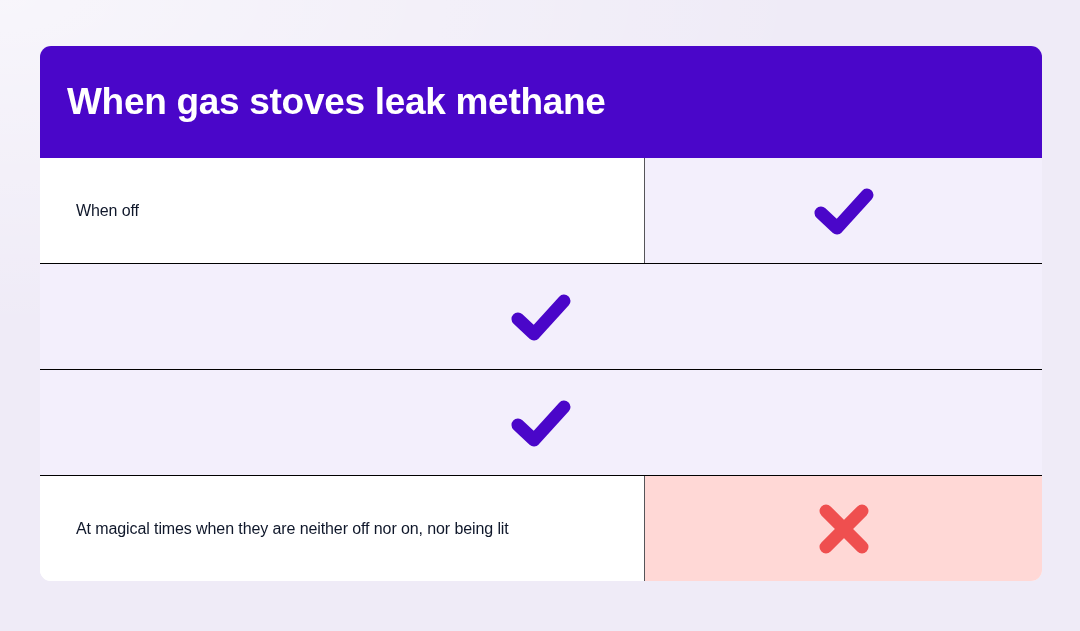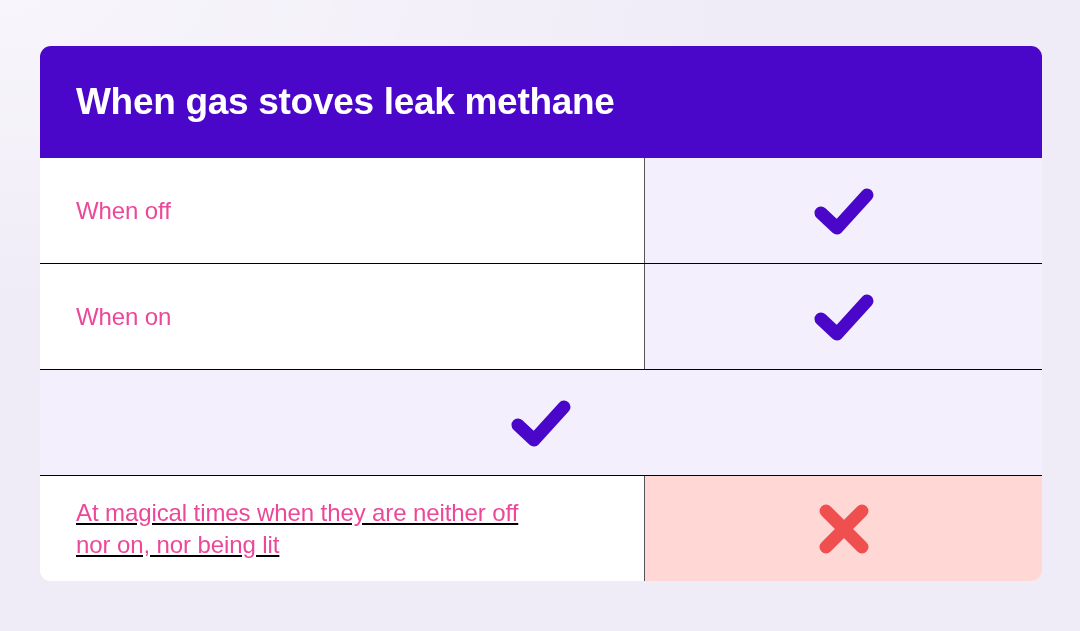--- a/index.html
+++ b/index.html
@@ -35,21 +35,21 @@
     display: flex;
     flex-direction: column;
   }
 
   
   .card-header {
     flex: 0 0 112px;
     background: #4a06c9;
     display: flex;
     align-items: center;
-    padding: 0 36px;
+    padding: 0 27px;
   }
 
   .card-title {
     color: #ffffff;
     font-size: 37px;
     font-weight: 700;
     letter-spacing: -0.3px;
     line-height: 1.1;
   }
 
@@ -59,34 +59,34 @@
     display: flex;
     flex-direction: column;
   }
 
   .row {
     flex: 1 1 0;
     display: flex;
     position: relative;
     border-bottom: 1.6px solid #000000;
   }
-  .row:last-child { border-bottom: none; text-decoration: underline; }
+  .row:last-child { border-bottom: none; }
 
   .cell-label {
     flex: 0 0 605px;
     background: #ffffff;
     display: flex;
     align-items: center;
     padding: 0 0 0 36px;
     border-right: 1.6px solid #555459;
   }
 
   .label-text {
-    font-size: 24px;
-    color: #ec4899;
+    font-size: 16px;
+    color: #0f172a;
     line-height: 1.32;
     font-weight: 400;
     letter-spacing: -0.1px;
     max-width: 470px;
   }
 
   .cell-mark {
     flex: 1 1 auto;
     display: flex;
     align-items: center;
@@ -130,23 +130,20 @@
         <div class="cell-mark yes">
           <span>
             <svg class="mark-svg" width="62" height="52" viewBox="0 0 62 52" aria-hidden="true">
               <path d="M8 28 L24 43 L54 10" fill="none" stroke="#4a06c9" stroke-width="13" stroke-linecap="round" stroke-linejoin="round"></path>
             </svg>
           </span>
         </div>
       </div>
 
       <div class="row">
-        <div class="cell-label">
-          <div class="label-text">When on</div>
-        </div>
         <div class="cell-mark yes">
           <span>
             <svg class="mark-svg" width="62" height="52" viewBox="0 0 62 52" aria-hidden="true">
               <path d="M8 28 L24 43 L54 10" fill="none" stroke="#4a06c9" stroke-width="13" stroke-linecap="round" stroke-linejoin="round"></path>
             </svg>
           </span>
         </div>
       </div>
 
       <div class="row">

